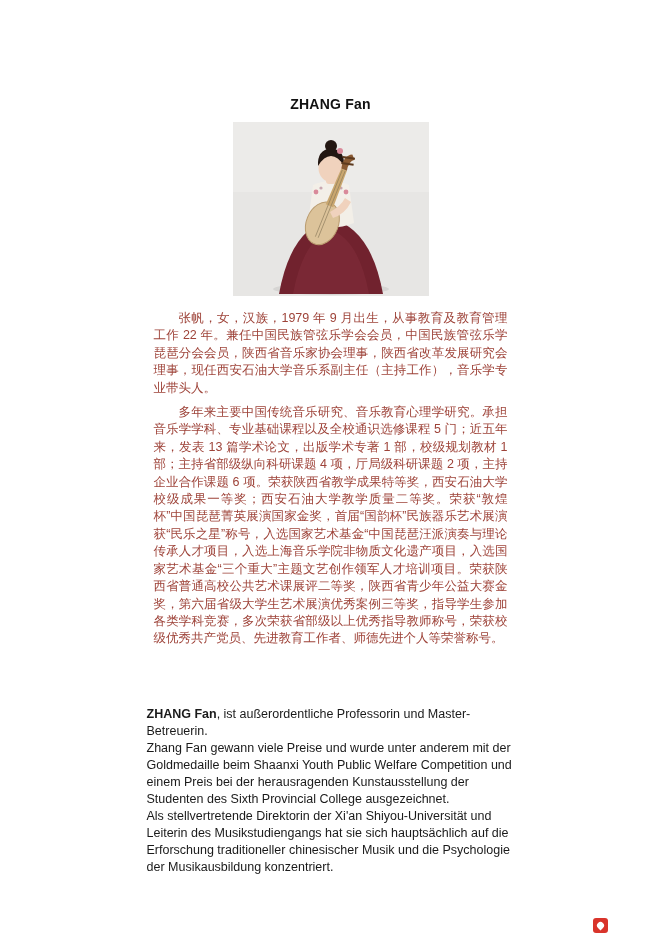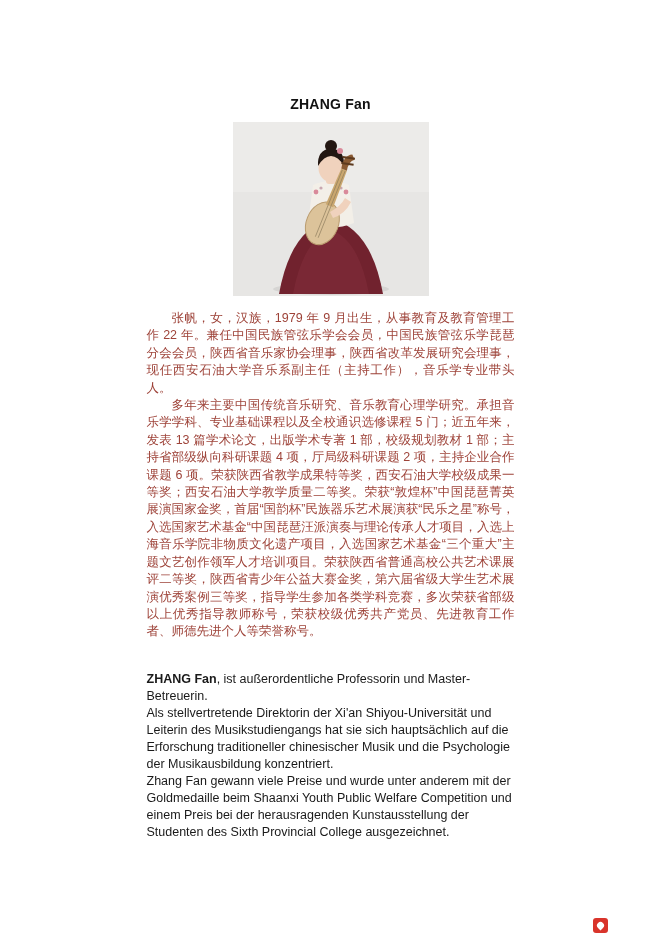--- a/index.html
+++ b/index.html
@@ -34,25 +34,25 @@
   }
   .portrait svg { display: block; }
   .cn-block {
     margin: 14px 95px 0 95px;
     font-size: 12.5px;
     line-height: 17.4px;
     text-align: justify;
     color: #9e4339;
   }
   .cn-block p {
-    margin: 0;
+    margin: 7px;
     text-indent: 2em;
   }
   .de-block {
-    margin: 30px 95px 0 95px;
+    margin: 58px 95px 0 95px;
     font-size: 12.5px;
     line-height: 17px;
     color: #1a1a1a;
   }
   .de-block p { margin: 0; }
   .de-block strong { font-weight: bold; }
   .site-badge {
     position: absolute;
     right: 2px;
     bottom: 2px;
@@ -124,21 +124,21 @@
     </svg>
   </div>
 
   <div class="cn-block">
     <p>张帆，女，汉族，1979 年 9 月出生，从事教育及教育管理工作 22 年。兼任中国民族管弦乐学会会员，中国民族管弦乐学琵琶分会会员，陕西省音乐家协会理事，陕西省改革发展研究会理事，现任西安石油大学音乐系副主任（主持工作），音乐学专业带头人。</p>
     <p>多年来主要中国传统音乐研究、音乐教育心理学研究。承担音乐学学科、专业基础课程以及全校通识选修课程 5 门；近五年来，发表 13 篇学术论文，出版学术专著 1 部，校级规划教材 1 部；主持省部级纵向科研课题 4 项，厅局级科研课题 2 项，主持企业合作课题 6 项。荣获陕西省教学成果特等奖，西安石油大学校级成果一等奖；西安石油大学教学质量二等奖。荣获“敦煌杯”中国琵琶菁英展演国家金奖，首届“国韵杯”民族器乐艺术展演获“民乐之星”称号，入选国家艺术基金“中国琵琶汪派演奏与理论传承人才项目，入选上海音乐学院非物质文化遗产项目，入选国家艺术基金“三个重大”主题文艺创作领军人才培训项目。荣获陕西省普通高校公共艺术课展评二等奖，陕西省青少年公益大赛金奖，第六届省级大学生艺术展演优秀案例三等奖，指导学生参加各类学科竞赛，多次荣获省部级以上优秀指导教师称号，荣获校级优秀共产党员、先进教育工作者、师德先进个人等荣誉称号。</p>
   </div>
 
   <div class="de-block">
     <p><strong>ZHANG Fan</strong><span>, ist außerordentliche Professorin und Master-Betreuerin.</span></p>
+    <p>Zhang Fan gewann viele Preise und wurde unter anderem mit der Goldmedaille beim Shaanxi Youth Public Welfare Competition und einem Preis bei der herausragenden Kunstausstellung der Studenten des Sixth Provincial College ausgezeichnet.</p>
     <p>Als stellvertretende Direktorin der Xi'an Shiyou-Universität und Leiterin des Musikstudiengangs hat sie sich hauptsächlich auf die Erforschung traditioneller chinesischer Musik und die Psychologie der Musikausbildung konzentriert.</p>
-    <p>Zhang Fan gewann viele Preise und wurde unter anderem mit der Goldmedaille beim Shaanxi Youth Public Welfare Competition und einem Preis bei der herausragenden Kunstausstellung der Studenten des Sixth Provincial College ausgezeichnet.</p>
   </div>
 
   <div class="site-badge">
     <span class="dot"></span>
   </div>
 
 </div>
 
 </body></html>

